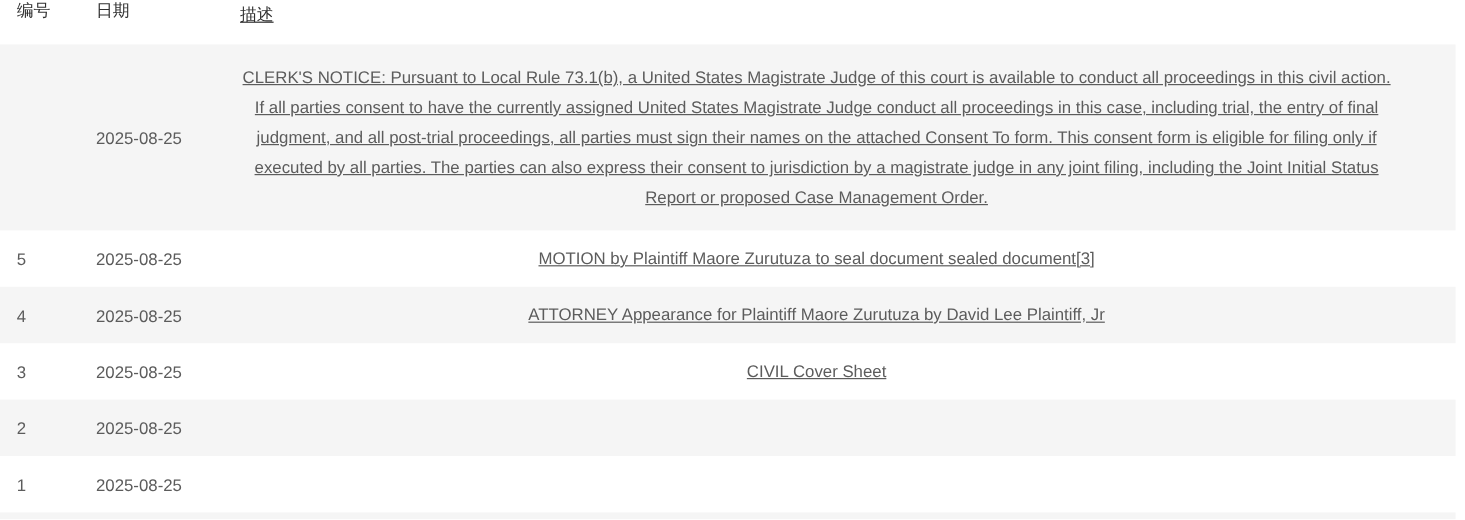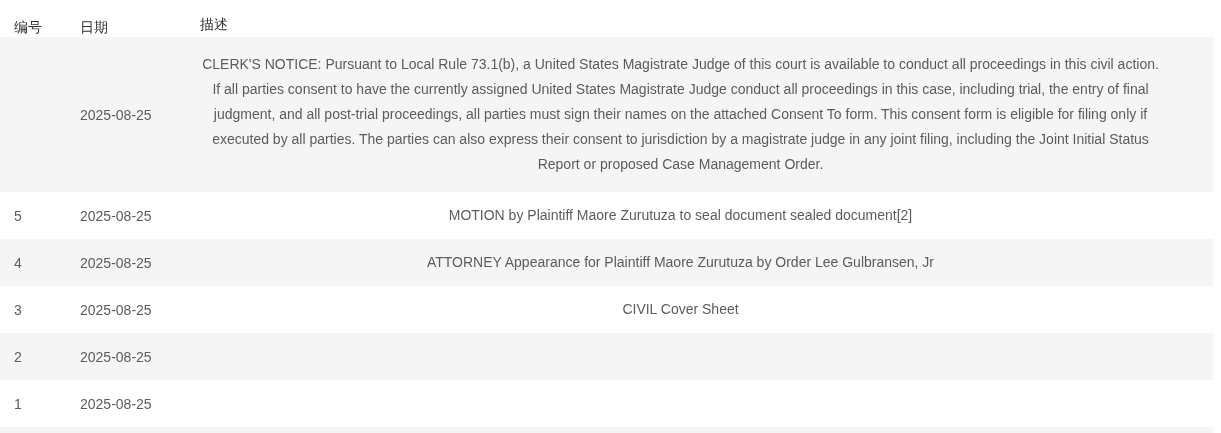--- a/index.html
+++ b/index.html
@@ -18,21 +18,21 @@
     height: 433px;
     overflow: hidden;
     background: var(--bg);
     position: relative;
   }
   .table {
     width: 1213px;
   }
   .header-row {
     display: flex;
-    align-items: flex-end;
+    align-items: flex-start;
     height: 37px;
     background: var(--bg);
     color: var(--header-text);
     font-size: 14px;
   }
   .row {
     display: flex;
     align-items: center;
     min-height: 47px;
     color: var(--body-text);
@@ -47,20 +47,21 @@
     flex-shrink: 0;
   }
   .col-date {
     width: 120px;
     flex-shrink: 0;
   }
   .col-desc {
     flex: 1;
     padding-right: 52px;
     line-height: 25px;
+    text-decoration: underline;
   }
   .row .col-desc {
     padding-top: 11px;
     padding-bottom: 11px;
     text-align: center;
   }
   
   .row:first-child .col-desc {
     padding-top: 15px;
     padding-bottom: 15px;
@@ -87,27 +88,27 @@
     <div>
   <div class="row">
     <div class="col-number"></div>
     <div class="col-date">2025-08-25</div>
     <div class="col-desc">CLERK'S NOTICE: Pursuant to Local Rule 73.1(b), a United States Magistrate Judge of this court is available to conduct all proceedings in this civil action. If all parties consent to have the currently assigned United States Magistrate Judge conduct all proceedings in this case, including trial, the entry of final judgment, and all post-trial proceedings, all parties must sign their names on the attached Consent To form. This consent form is eligible for filing only if executed by all parties. The parties can also express their consent to jurisdiction by a magistrate judge in any joint filing, including the Joint Initial Status Report or proposed Case Management Order.</div>
   </div>
 
   <div class="row">
     <div class="col-number">5</div>
     <div class="col-date">2025-08-25</div>
-    <div class="col-desc">MOTION by Plaintiff Maore Zurutuza to seal document sealed document[2]</div>
+    <div class="col-desc">MOTION by Plaintiff Maore Zurutuza to seal document sealed document[3]</div>
   </div>
 
   <div class="row">
     <div class="col-number">4</div>
     <div class="col-date">2025-08-25</div>
-    <div class="col-desc">ATTORNEY Appearance for Plaintiff Maore Zurutuza by Order Lee Gulbransen, Jr</div>
+    <div class="col-desc">ATTORNEY Appearance for Plaintiff Maore Zurutuza by David Lee Plaintiff, Jr</div>
   </div>
 
   <div class="row">
     <div class="col-number">3</div>
     <div class="col-date">2025-08-25</div>
     <div class="col-desc">CIVIL Cover Sheet</div>
   </div>
 
   <div class="row">
     <div class="col-number">2</div>

